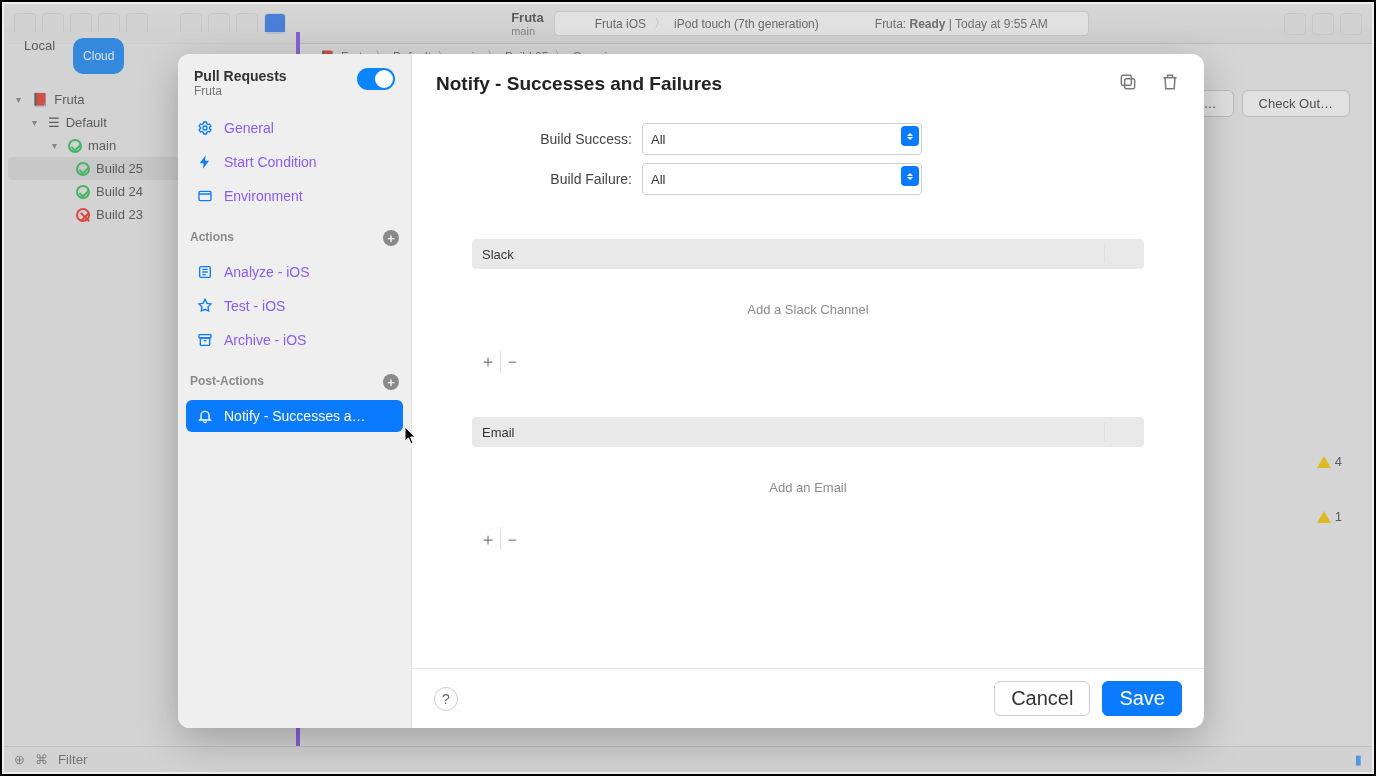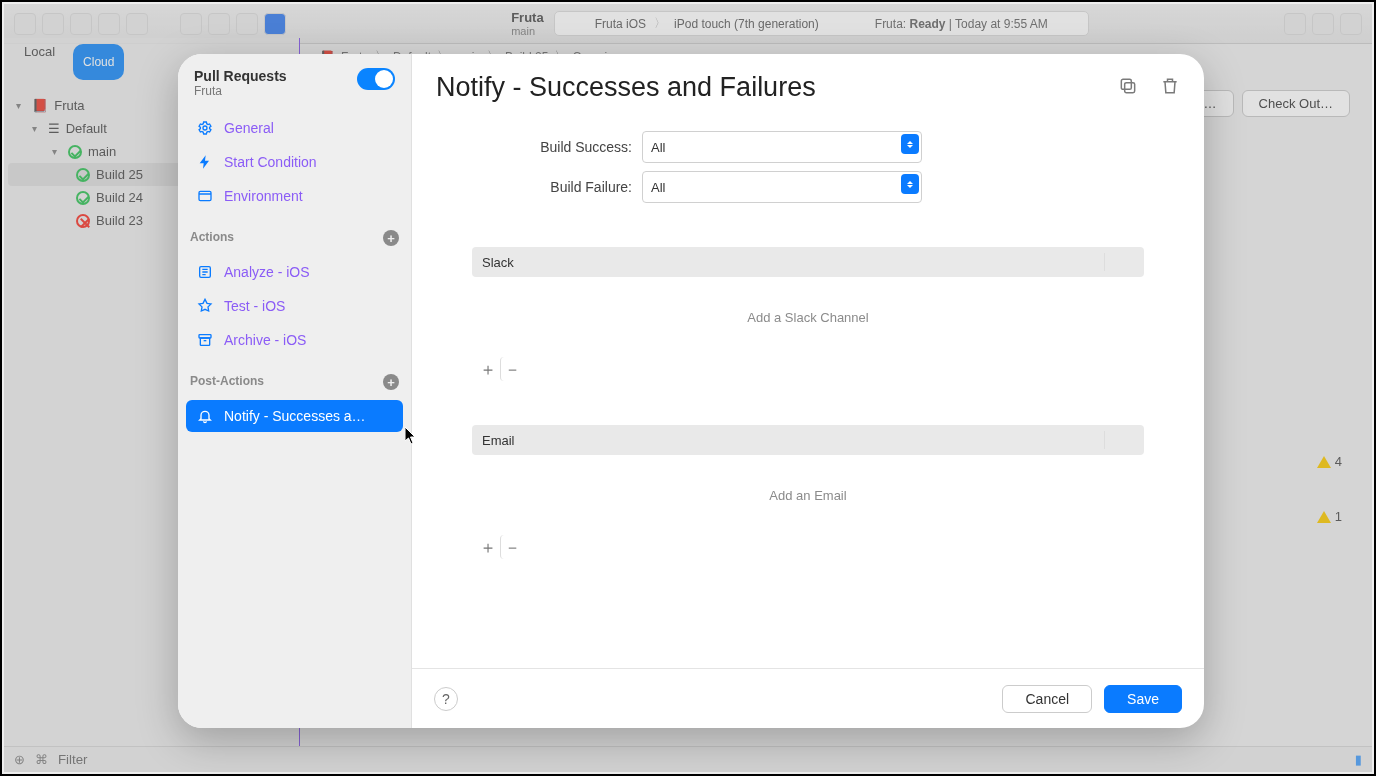--- a/index.html
+++ b/index.html
@@ -6,21 +6,21 @@
   html, body { width: 1376px; height: 776px; overflow: hidden; font-family: -apple-system, "Helvetica Neue", Arial, sans-serif; font-size: 13px; color: #333; }
   body { background: #eee; border: 2px solid #000; position: relative; }
 
   
   .bg { position: absolute; inset: 2px; background: #f0f0f0; filter: grayscale(.05); }
   .bg .toolbar { height: 40px; background: linear-gradient(#f2f2f2,#e8e8e8); border-bottom: 1px solid #d0d0d0; display: flex; align-items: center; padding: 0 10px; gap: 6px; }
   .bg .tb-ico { width: 22px; height: 22px; border-radius: 4px; background: #ececec; border: 1px solid #ddd; }
   .bg .tb-center { flex: 1; display: flex; align-items: center; justify-content: center; gap: 10px; color: #666; }
   .bg .status-pill { background: #fff; border: 1px solid #ddd; border-radius: 5px; padding: 3px 40px; font-size: 12px; display: flex; align-items: center; gap: 8px; }
   .bg .status-pill .rdy { color: #6e6e6e; }
-  .bg .sidebar { position: absolute; top: 34px; left: 0; bottom: 26px; width: 296px; background: rgba(236,236,236,.8); border-right: 1px solid #8b5cf6; }
+  .bg .sidebar { position: absolute; top: 28px; left: 0; bottom: 26px; width: 296px; background: rgba(236,236,236,.8); border-right: 4px solid #8b5cf6; }
   .bg .sidebar .tabs { display:flex; gap:18px; padding:6px 20px; font-size:13px; color:#555;}
   .bg .sidebar .tabs .cloud { background:#1e90ff; color:#fff; padding:11px 10px; border-radius:10px; font-size:12px;}
   .bg .tree { padding: 8px 4px; color:#555;}
   .bg .tree .row { padding: 4px 8px; display:flex; align-items:center; gap:6px; border-radius:4px;}
   .bg .tree .row.sel { background: rgba(0,0,0,.06);}
   .bg .tree .disc { font-size:10px; color:#888; width:10px; display:inline-block;}
   .bg .chk { width:14px; height:14px; border-radius:50%; border:2px solid #34c759; position:relative;}
   .bg .chk::after { content:""; position:absolute; left:3px; top:1px; width:4px; height:7px; border:solid #34c759; border-width:0 2px 2px 0; transform:rotate(45deg);}
   .bg .xmark { width:14px; height:14px; border-radius:50%; border:2px solid #ff3b30; position:relative;}
   .bg .xmark::before,.bg .xmark::after{content:"";position:absolute;left:6px;top:1px;width:2px;height:12px;background:#ff3b30;}
@@ -30,59 +30,59 @@
   .bg .rbtns { position:absolute; right:22px; top:86px; display:flex; gap:8px;}
   .bg .rbtns .btn { background:#fff; border:1px solid #ccc; border-radius:6px; padding:5px 16px; font-size:13px; color:#444;}
   .bg .warn { position:absolute; right:30px; display:flex; align-items:center; gap:4px; color:#555;}
   .bg .warn1 { top:450px;} .bg .warn2 { top:505px;}
   .bg .warn .tri { width:0;height:0;border-left:7px solid transparent;border-right:7px solid transparent;border-bottom:12px solid #ffcc00;}
 
   
   .dim { position:absolute; inset:2px; background:rgba(120,120,120,.22);}
 
   
-  .sheet { position:absolute; left:176px; top:52px; width:1026px; height:674px; background:#fff; border-radius:24px; box-shadow:0 12px 40px rgba(0,0,0,.25); display:flex; overflow:hidden;}
+  .sheet { position:absolute; left:176px; top:52px; width:1026px; height:674px; background:#fff; border-radius:12px; box-shadow:0 12px 40px rgba(0,0,0,.25); display:flex; overflow:hidden;}
   .sheet .side { width:234px; background:#efefef; border-right:1px solid #e0e0e0; display:flex; flex-direction:column;}
   .sheet .side .hdr { padding:14px 16px 8px; display:flex; align-items:flex-start; justify-content:space-between;}
   .sheet .side .hdr .ttl { font-size:14px; font-weight:600; color:#333;}
   .sheet .side .hdr .sub { font-size:12px; color:#777;}
   .toggle { width:38px; height:22px; background:#0a84ff; border-radius:11px; position:relative;}
   .toggle::after { content:""; position:absolute; right:2px; top:2px; width:18px; height:18px; background:#fff; border-radius:50%; }
   .sheet .side .list { padding:6px 8px; display:flex; flex-direction:column; gap:2px;}
   .sheet .side .item { display:flex; align-items:center; gap:10px; padding:7px 10px; border-radius:6px; color:#8b5cf6; font-size:14px;}
   .sheet .side .item.selected { background:#0a7bff; color:#fff;}
   .sheet .side .item .ico { width:18px; height:18px; display:flex; align-items:center; justify-content:center; color:#0a7bff;}
   .sheet .side .item.selected .ico { color:#fff;}
   .sheet .side .sect { display:flex; justify-content:space-between; padding:12px 12px 4px; color:#8a8a8a; font-size:12px; font-weight:600;}
   .sheet .side .add { width:16px;height:16px;border-radius:50%;background:#8a8a8a;color:#efefef;display:flex;align-items:center;justify-content:center;font-size:13px;line-height:1;}
 
   .sheet .main { flex:1; display:flex; flex-direction:column;}
   .sheet .mhdr { display:flex; align-items:center; justify-content:space-between; padding:18px 24px 12px;}
-  .sheet .mhdr h1 { font-size:27px; font-weight:400; color:#222;}
+  .sheet .mhdr h1 { font-size:19px; font-weight:700; color:#222;}
   .sheet .mhdr .tools { display:flex; gap:22px; color:#7a7a7a;}
   .sheet .mbody { flex:1; padding:8px 60px 10px 60px; overflow:auto;}
   .row-f { display:flex; align-items:center; gap:10px; margin:8px 0;}
   .row-f .lbl { width:160px; text-align:right; font-size:14px; color:#444;}
   .row-f .sel { flex:0 0 280px; height:32px; border:1px solid #d0d0d0; border-radius:4px; background:#fff; display:flex; align-items:center; padding:0 8px; position:relative; font-size:13px;}
   .row-f .sel .chev { position:absolute; right:2px; top:2px; width:18px; height:20px; background:#0a7bff; border-radius:4px; display:flex; flex-direction:column; align-items:center; justify-content:center; gap:1px;}
   .row-f .sel .chev::before,.row-f .sel .chev::after{content:"";width:0;height:0;border-left:3px solid transparent;border-right:3px solid transparent;}
   .row-f .sel .chev::before{border-bottom:3px solid #fff;}
   .row-f .sel .chev::after{border-top:3px solid #fff;}
   .group { margin-top:26px;}
   .group .ghdr { background:#e9e9e9; border-radius:4px; padding:6px 10px; font-size:13px; color:#333; display:flex; align-items:center; justify-content:space-between;margin-top:44px;}
   .group .ghdr .gbtn { width:30px; border-left:1px solid #ddd; height:18px;}
   .group .gbody { min-height:80px; display:flex; align-items:center; justify-content:center; color:#8b8b8b; font-size:13px;}
   .group .gftr { display:flex; gap:0; align-items:center; padding:0 4px;}
   .pm { width:24px; height:24px; display:flex; align-items:center; justify-content:center; font-size:17px; color:#777; border-radius:4px;}
   .pm.sep { border-left:1px solid #ddd; }
 
   .sheet .mftr { height:60px; border-top:1px solid #e4e4e4; display:flex; align-items:center; justify-content:space-between; padding:0 22px;}
   .helpbtn { width:24px;height:24px;border:1px solid #ccc;border-radius:50%;display:flex;align-items:center;justify-content:center;color:#666;font-size:14px;}
   .fbtns { display:flex; gap:12px;}
-  .btn { padding:5px 22px; border-radius:6px; font-size:14px; border:1px solid #ccc; background:#fff; color:#333;}
+  .btn { padding:5px 16px; border-radius:6px; font-size:20px; border:1px solid #ccc; background:#fff; color:#333;}
   .btn.primary { background:#0a7bff; border-color:#0a7bff; color:#fff;}
 
   .cursor { position:absolute; left:403px; top:425px; width:12px; height:18px; pointer-events:none;}
   .cursor svg { width:12px; height:18px;}
 </style>
 </head>
 <body>
 
 <div class="bg">
   <div class="toolbar">

